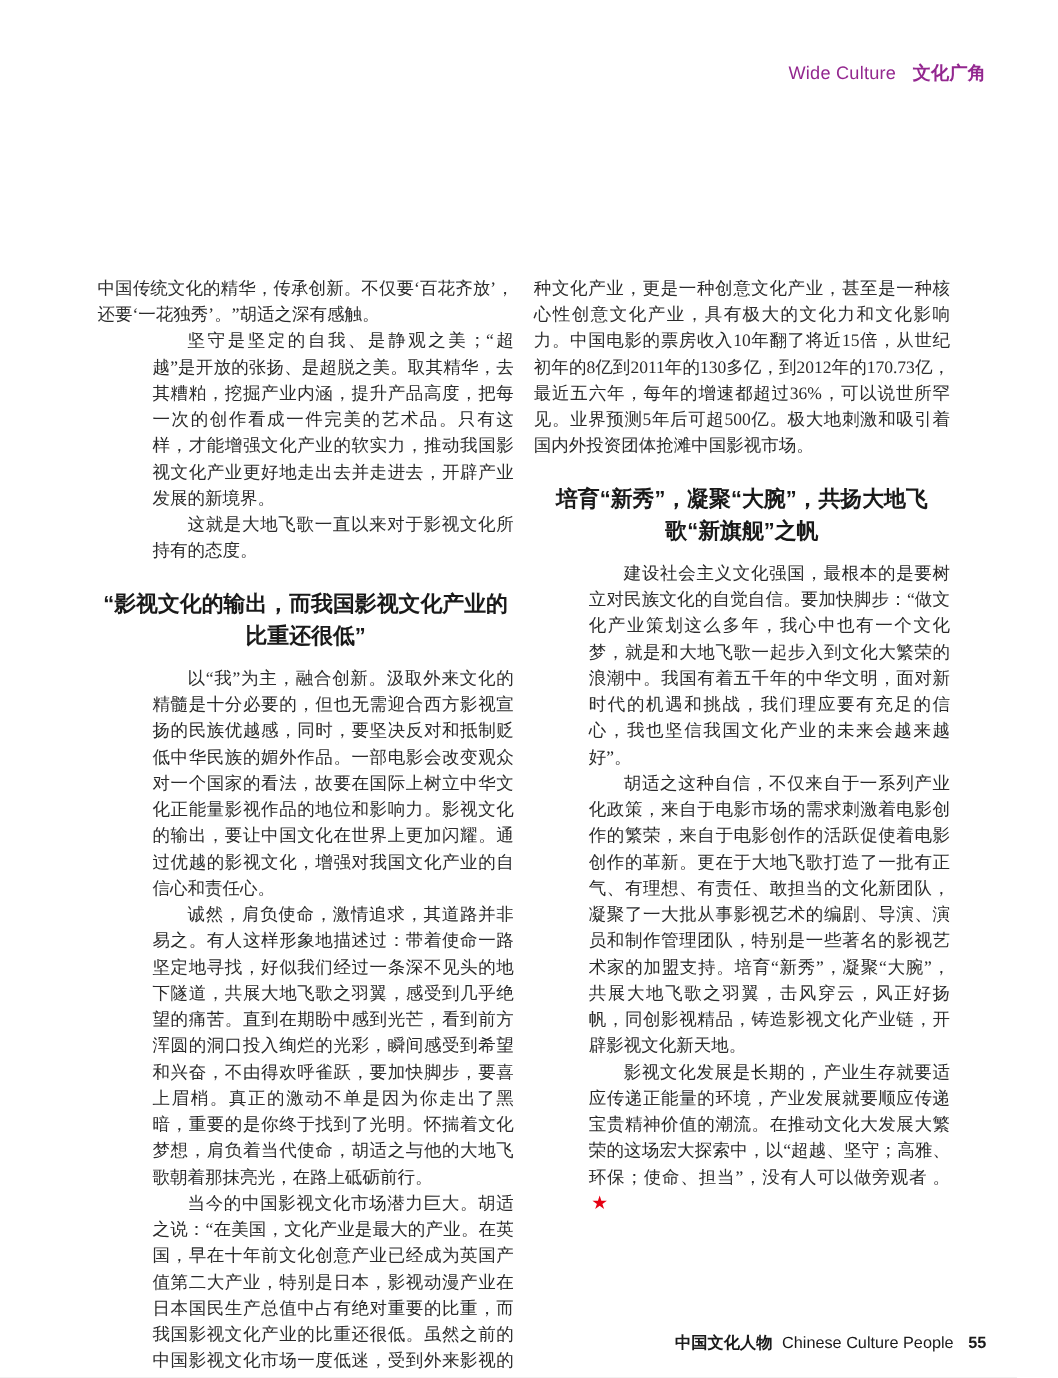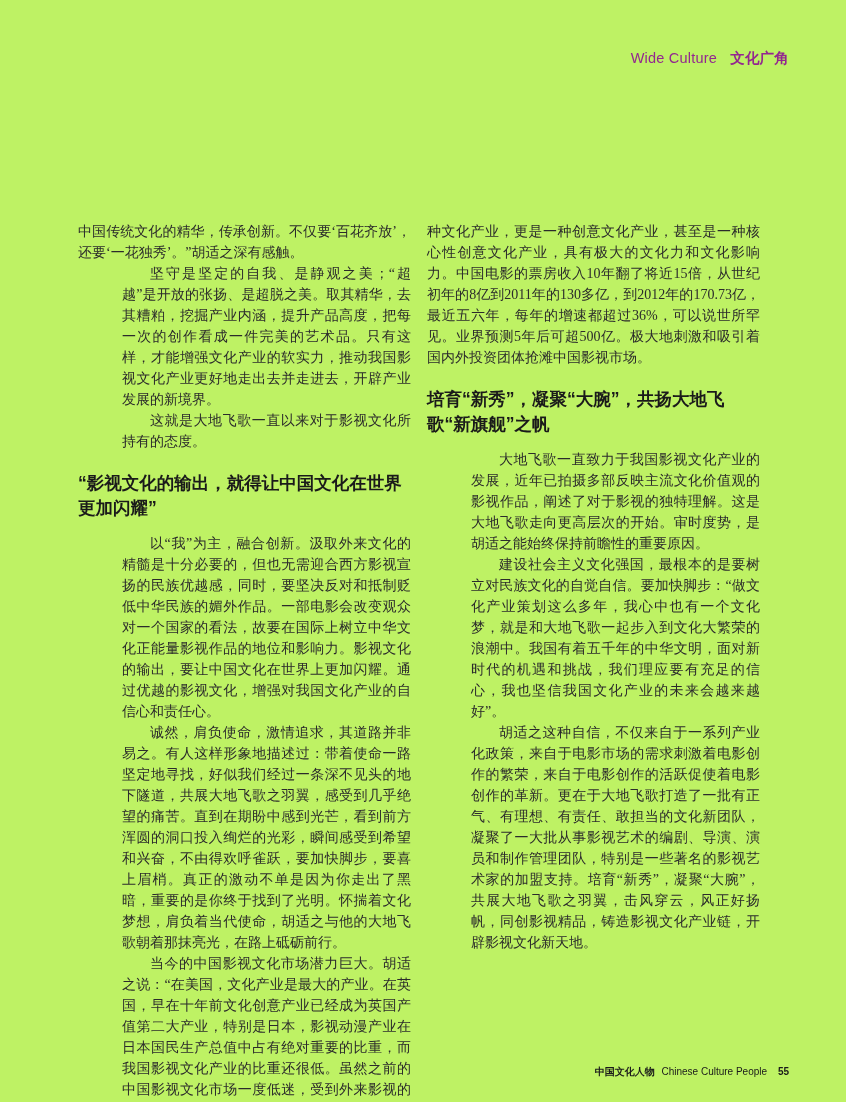--- a/index.html
+++ b/index.html
@@ -1,20 +1,20 @@
 <!DOCTYPE html>
 <html><head>
 <meta charset="utf-8">
 <style>
   html, body { margin: 0; padding: 0; background: #e8e8e8; }
   .page {
     position: relative;
     width: 846px; height: 1102px;
     margin: 0 auto;
-    background: #bef264;
+    background: #ffffff;
     font-family: "Liberation Serif", "DejaVu Serif", serif;
     color: #2b2b2b;
     overflow: hidden;
   }
   .page-header {
     position: absolute;
     top: 49px; right: 57px;
     font-family: "Liberation Sans", "DejaVu Sans", sans-serif;
     font-size: 14.5px;
     color: #93278F;
@@ -38,32 +38,32 @@
     word-break: break-all;
   }
   .para.indent { text-indent: 2em; margin-left: 44px; }
   .section-heading {
     font-family: "Liberation Sans", "DejaVu Sans", sans-serif;
     font-size: 17.5px;
     line-height: 25px;
     font-weight: 700;
     color: #1a1a1a;
     margin: 19px 0 12px 0;
-    text-align: left;
+    text-align: center;
   }
   .star {
     color: #E60012;
     font-size: 15px;
     margin-left: 2px;
   }
   .page-footer {
     position: absolute;
     top: 1065px; right: 57px;
     font-family: "Liberation Sans", "DejaVu Sans", sans-serif;
-    font-size: 10px;
+    font-size: 13px;
     color: #1a1a1a;
     white-space: nowrap;
   }
   .page-footer .ft-zh { font-weight: 700; }
   .page-footer .ft-en { font-weight: 400; margin-left: 4px; }
   .page-footer .ft-page { font-weight: 700; margin-left: 8px; }
 </style>
 </head>
 <body>
 
@@ -73,32 +73,32 @@
     <span class="hdr-en">Wide Culture</span>
     <span class="hdr-zh">文化广角</span>
   </div>
 
   <div class="content">
 
     <div class="col">
       <p class="para">中国传统文化的精华，传承创新。不仅要‘百花齐放’，还要‘一花独秀’。”胡适之深有感触。</p>
       <p class="para indent">坚守是坚定的自我、是静观之美；“超越”是开放的张扬、是超脱之美。取其精华，去其糟粕，挖掘产业内涵，提升产品高度，把每一次的创作看成一件完美的艺术品。只有这样，才能增强文化产业的软实力，推动我国影视文化产业更好地走出去并走进去，开辟产业发展的新境界。</p>
       <p class="para indent">这就是大地飞歌一直以来对于影视文化所持有的态度。</p>
-      <h2 class="section-heading">“影视文化的输出，就得让中国文化在世界更加闪耀”</h2>
+      <h2 class="section-heading">“影视文化的输出，而我国影视文化产业的比重还很低”</h2>
       <p class="para indent">以“我”为主，融合创新。汲取外来文化的精髓是十分必要的，但也无需迎合西方影视宣扬的民族优越感，同时，要坚决反对和抵制贬低中华民族的媚外作品。一部电影会改变观众对一个国家的看法，故要在国际上树立中华文化正能量影视作品的地位和影响力。影视文化的输出，要让中国文化在世界上更加闪耀。通过优越的影视文化，增强对我国文化产业的自信心和责任心。</p>
       <p class="para indent">诚然，肩负使命，激情追求，其道路并非易之。有人这样形象地描述过：带着使命一路坚定地寻找，好似我们经过一条深不见头的地下隧道，共展大地飞歌之羽翼，感受到几乎绝望的痛苦。直到在期盼中感到光芒，看到前方浑圆的洞口投入绚烂的光彩，瞬间感受到希望和兴奋，不由得欢呼雀跃，要加快脚步，要喜上眉梢。真正的激动不单是因为你走出了黑暗，重要的是你终于找到了光明。怀揣着文化梦想，肩负着当代使命，胡适之与他的大地飞歌朝着那抹亮光，在路上砥砺前行。</p>
       <p class="para indent">当今的中国影视文化市场潜力巨大。胡适之说：“在美国，文化产业是最大的产业。在英国，早在十年前文化创意产业已经成为英国产值第二大产业，特别是日本，影视动漫产业在日本国民生产总值中占有绝对重要的比重，而我国影视文化产业的比重还很低。虽然之前的中国影视文化市场一度低迷，受到外来影视的巨大冲击，但随着《疯狂的石头》、《泰囧》、《中国合伙人》、《小时代》等影片成功地刷新出中国电影的票房奇迹。我们有充足的信心致力于这个领域的发掘和拓展，潜力无穷”。电影是一</p>
     </div>
 
     <div class="col">
       <p class="para">种文化产业，更是一种创意文化产业，甚至是一种核心性创意文化产业，具有极大的文化力和文化影响力。中国电影的票房收入10年翻了将近15倍，从世纪初年的8亿到2011年的130多亿，到2012年的170.73亿，最近五六年，每年的增速都超过36%，可以说世所罕见。业界预测5年后可超500亿。极大地刺激和吸引着国内外投资团体抢滩中国影视市场。</p>
       <h2 class="section-heading">培育“新秀”，凝聚“大腕”，共扬大地飞歌“新旗舰”之帆</h2>
-      <p class="para indent">大地飞歌一直致力于我国影视文化产业的发展，近年已拍摄多部反映主流文化价值观的影视作品，阐述了对于影视的独特理解。这是大地飞歌走向更高层次的开始。审时度势，是胡适之能始终保持前瞻性的重要原因。</p>
       <p class="para indent">建设社会主义文化强国，最根本的是要树立对民族文化的自觉自信。要加快脚步：“做文化产业策划这么多年，我心中也有一个文化梦，就是和大地飞歌一起步入到文化大繁荣的浪潮中。我国有着五千年的中华文明，面对新时代的机遇和挑战，我们理应要有充足的信心，我也坚信我国文化产业的未来会越来越好”。</p>
       <p class="para indent">胡适之这种自信，不仅来自于一系列产业化政策，来自于电影市场的需求刺激着电影创作的繁荣，来自于电影创作的活跃促使着电影创作的革新。更在于大地飞歌打造了一批有正气、有理想、有责任、敢担当的文化新团队，凝聚了一大批从事影视艺术的编剧、导演、演员和制作管理团队，特别是一些著名的影视艺术家的加盟支持。培育“新秀”，凝聚“大腕”，共展大地飞歌之羽翼，击风穿云，风正好扬帆，同创影视精品，铸造影视文化产业链，开辟影视文化新天地。</p>
+      <p class="para indent"><span>影视文化发展是长期的，产业生存就要适应传递正能量的环境，产业发展就要顺应传递宝贵精神价值的潮流。在推动文化大发展大繁荣的这场宏大探索中，以“超越、坚守；高雅、环保；使命、担当”，没有人可以做旁观者 。</span><span class="star">★</span></p>
     </div>
 
   </div>
 
   <div class="page-footer">
     <span class="ft-zh">中国文化人物</span>
     <span class="ft-en">Chinese Culture People</span>
     <span class="ft-page">55</span>
   </div>
 

